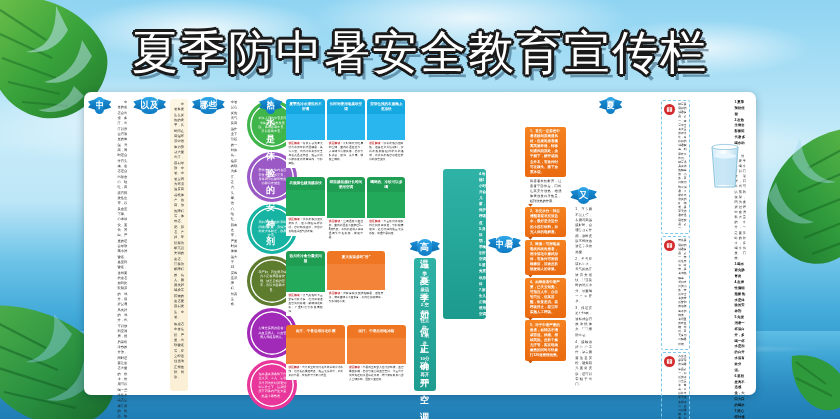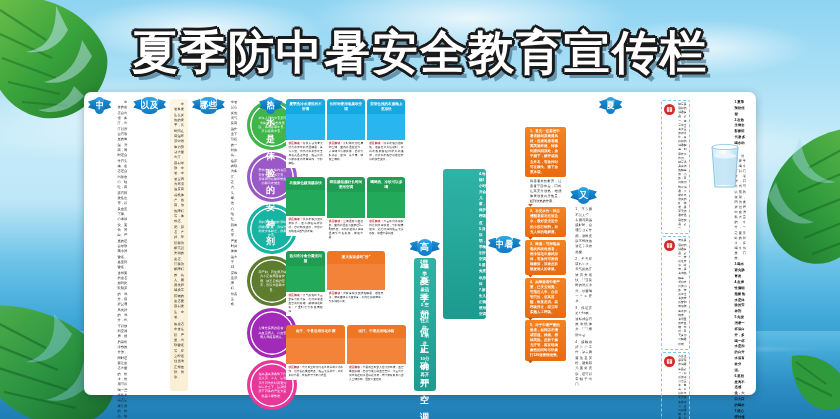--- a/index.html
+++ b/index.html
@@ -23,21 +23,21 @@
     background:linear-gradient(180deg,#5fbde4 0%,#3ea4d4 30%,#2b8cc2 65%,#1f7db4 100%);}
   .sea::after{content:"";position:absolute;left:0;top:6px;width:840px;height:16px;
     background:radial-gradient(ellipse 300px 8px at 250px 8px, rgba(255,255,255,.45), rgba(255,255,255,0) 70%),
                radial-gradient(ellipse 260px 7px at 640px 12px, rgba(255,255,255,.35), rgba(255,255,255,0) 70%);}
 
   .leaf{position:absolute;pointer-events:none;}
   .leaf svg{display:block;}
 
   
   .title{position:absolute;left:0;top:22px;width:840px;text-align:center;
-    font-size:46px;font-weight:bold;letter-spacing:2px;color:#ffffff;
+    font-size:46px;font-weight:normal;letter-spacing:2px;color:#ffffff;
     -webkit-text-stroke:0px;
     text-shadow:
       3px 0 0 #1a1a1a, -3px 0 0 #1a1a1a, 0 3px 0 #1a1a1a, 0 -3px 0 #1a1a1a,
       2px 2px 0 #1a1a1a, -2px 2px 0 #1a1a1a, 2px -2px 0 #1a1a1a, -2px -2px 0 #1a1a1a,
       5px 6px 0 rgba(20,60,90,.45);
     z-index:5;}
 
   
   .board{position:absolute;left:84px;top:92px;width:672px;height:303px;
     background:#ffffff;border-radius:7px;box-shadow:0 2px 9px rgba(0,40,70,.30);

